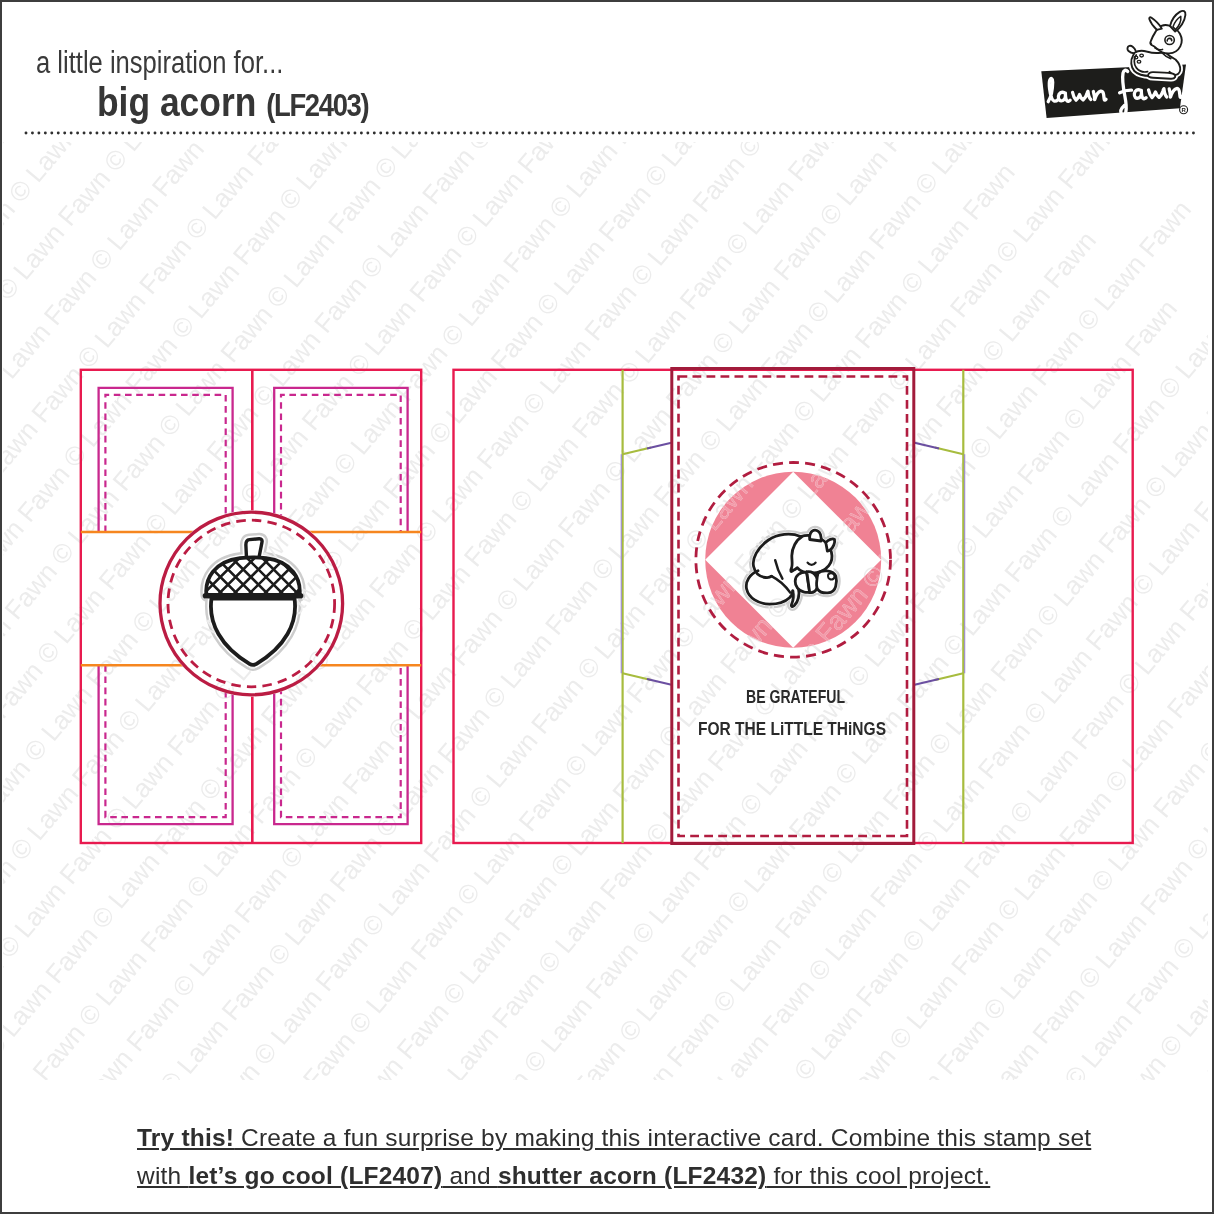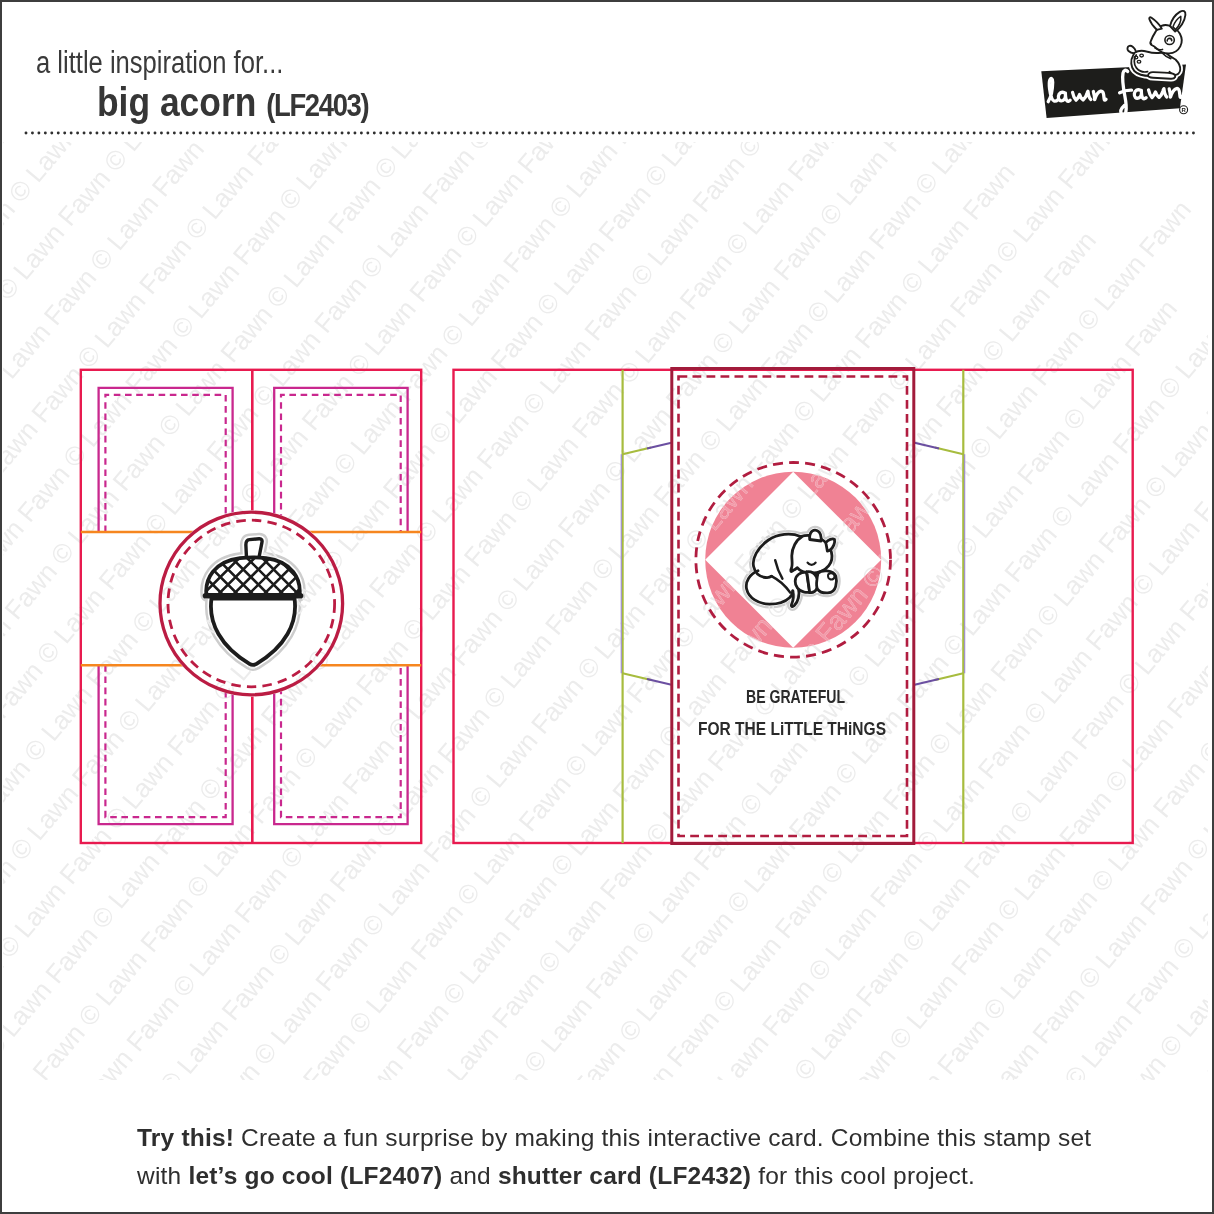--- a/index.html
+++ b/index.html
@@ -1,21 +1,21 @@
 <!DOCTYPE html>
 <html><head><meta charset="utf-8">
 <style>
 html,body{margin:0;padding:0;background:#fff;}
 #page{position:relative;width:1214px;height:1214px;background:#fff;overflow:hidden;
  font-family:"Liberation Sans",sans-serif;}
 #frame{position:absolute;left:0;top:0;width:1210px;height:1210px;border:2px solid #3e3e3e;}
 .hdr1{position:absolute;left:36px;top:45px;font-size:31px;color:#3a3a3a;transform:scaleX(0.825);transform-origin:0 0;white-space:nowrap;}
 .hdr2{position:absolute;left:97px;top:80px;font-size:40px;font-weight:700;color:#363636;transform:scaleX(0.885);transform-origin:0 0;white-space:nowrap;}
 .hdr2 .sm{font-size:31px;font-weight:700;letter-spacing:-1.5px;}
-.foot{position:absolute;left:137px;top:1119px;font-size:24.5px;color:#2e2e2e;line-height:38px;width:1010px;letter-spacing:0.2px;}
+.foot{position:absolute;left:137px;top:1119px;font-size:24.5px;color:#2e2e2e;line-height:38px;width:1010px;letter-spacing:0.2px;text-decoration:underline;}
 svg{position:absolute;left:0;top:0;}
 svg text{font-family:"Liberation Sans",sans-serif;}
 </style></head>
 <body>
 <div id="page">
 
 <div id="frame"></div>
 
 <div class="hdr1">a little inspiration for...</div>
 
@@ -338,14 +338,14 @@
 <path d="M1140.7,91.3 C1137.7,89.8 1134.9,91.3 1134.4,94.5 C1133.9,97.7 1135.9,99.9 1138.6,98.9 C1140.6,98.1 1141.8,95.7 1141.5,91.5 C1141.4,94.5 1141.6,97.7 1142.7,99.2 C1143.6,100.3 1145,100 1146,98.9"></path>
 <path d="M1148.7,91.2 C1149.2,94.2 1150.3,97.2 1151.9,99 C1153.4,97.5 1154.7,95.5 1155.6,93.5 C1156.2,95.7 1157.3,97.9 1158.9,99.1 C1160.7,97.6 1162.2,95.3 1163,93 C1163.3,91.9 1163.7,91 1164.1,90.5 C1164.3,93.2 1164.9,97.2 1166.7,98.9"></path>
 <path d="M1169.4,91 C1170.1,93.6 1170.4,96.4 1170.4,99.2 C1171.8,95.2 1174.2,91.4 1176.7,90.9 C1178.6,90.5 1179.4,92.3 1179.6,95 C1179.75,96.7 1179.8,98.2 1180,99.4 C1180.3,100.2 1181.2,100 1181.9,99"></path>
 </g>
 
 <circle cx="1183.6" cy="109.8" r="4" fill="#fff" stroke="#1d1d1b" stroke-width="1.1"></circle>
 <text x="1183.6" y="112.4" font-size="6" font-weight="700" fill="#1d1d1b" text-anchor="middle">R</text>
 
 </svg>
 
-<div class="foot"><b>Try this!</b> Create a fun surprise by making this interactive card. Combine this stamp set<br>with <b>let’s go cool (LF2407)</b> and <b>shutter card (LF2432)</b> for this cool project.</div>
+<div class="foot"><b>Try this!</b> Create a fun surprise by making this interactive card. Combine this stamp set<br>with <b>let’s go cool (LF2407)</b> and <b>shutter acorn (LF2432)</b> for this cool project.</div>
 </div>
 
 </body></html>

